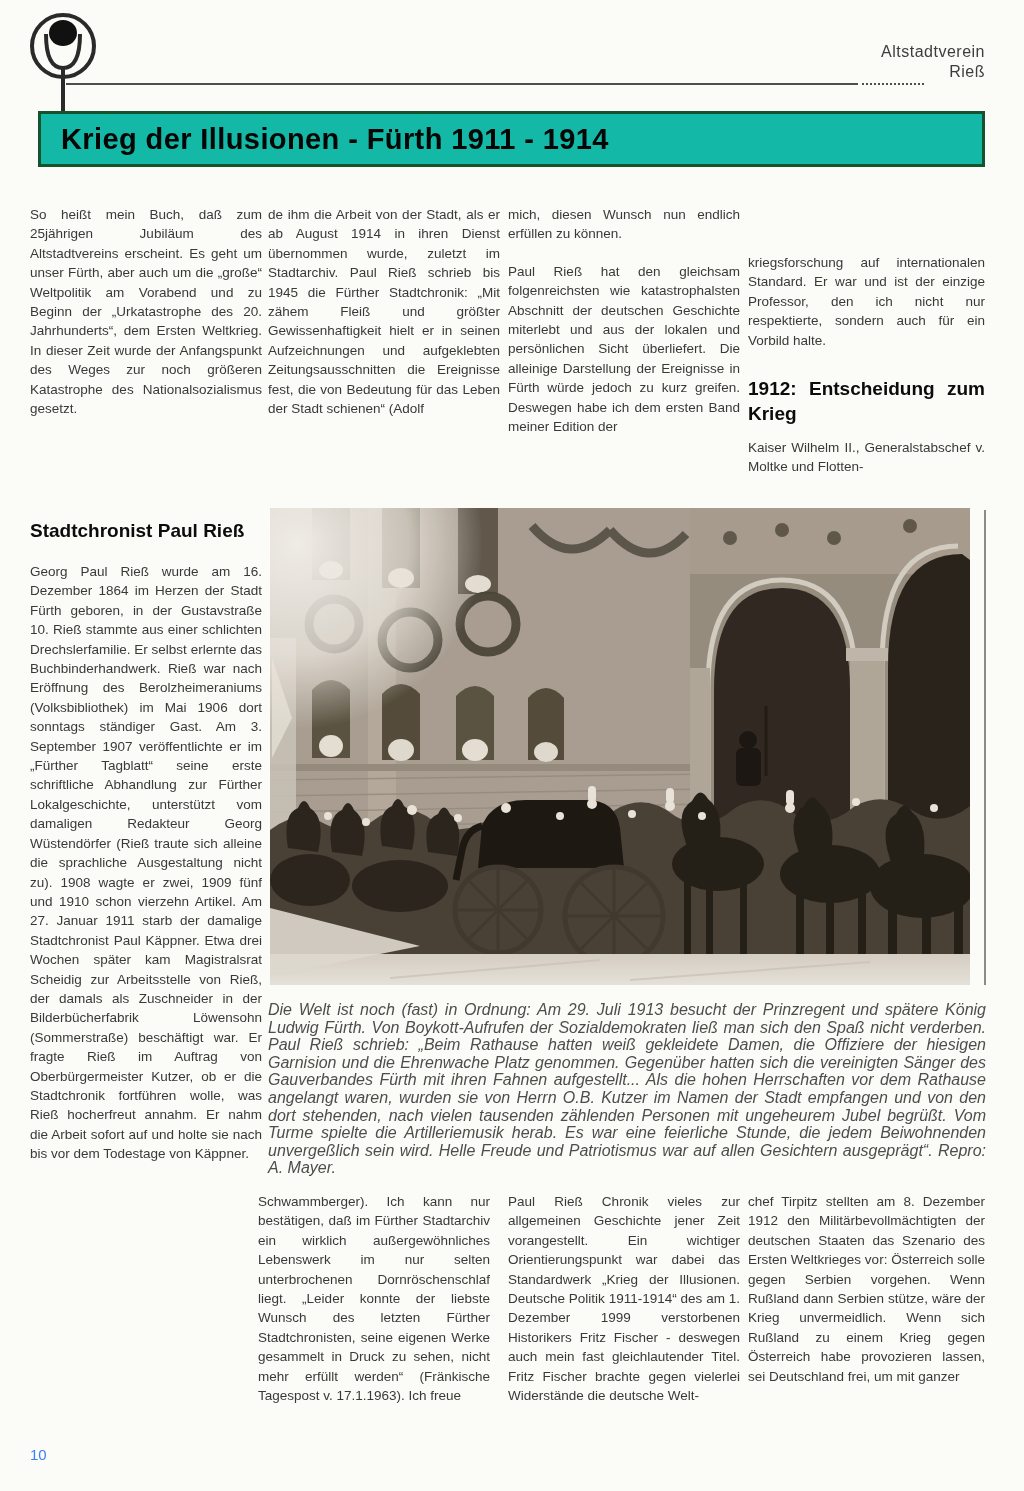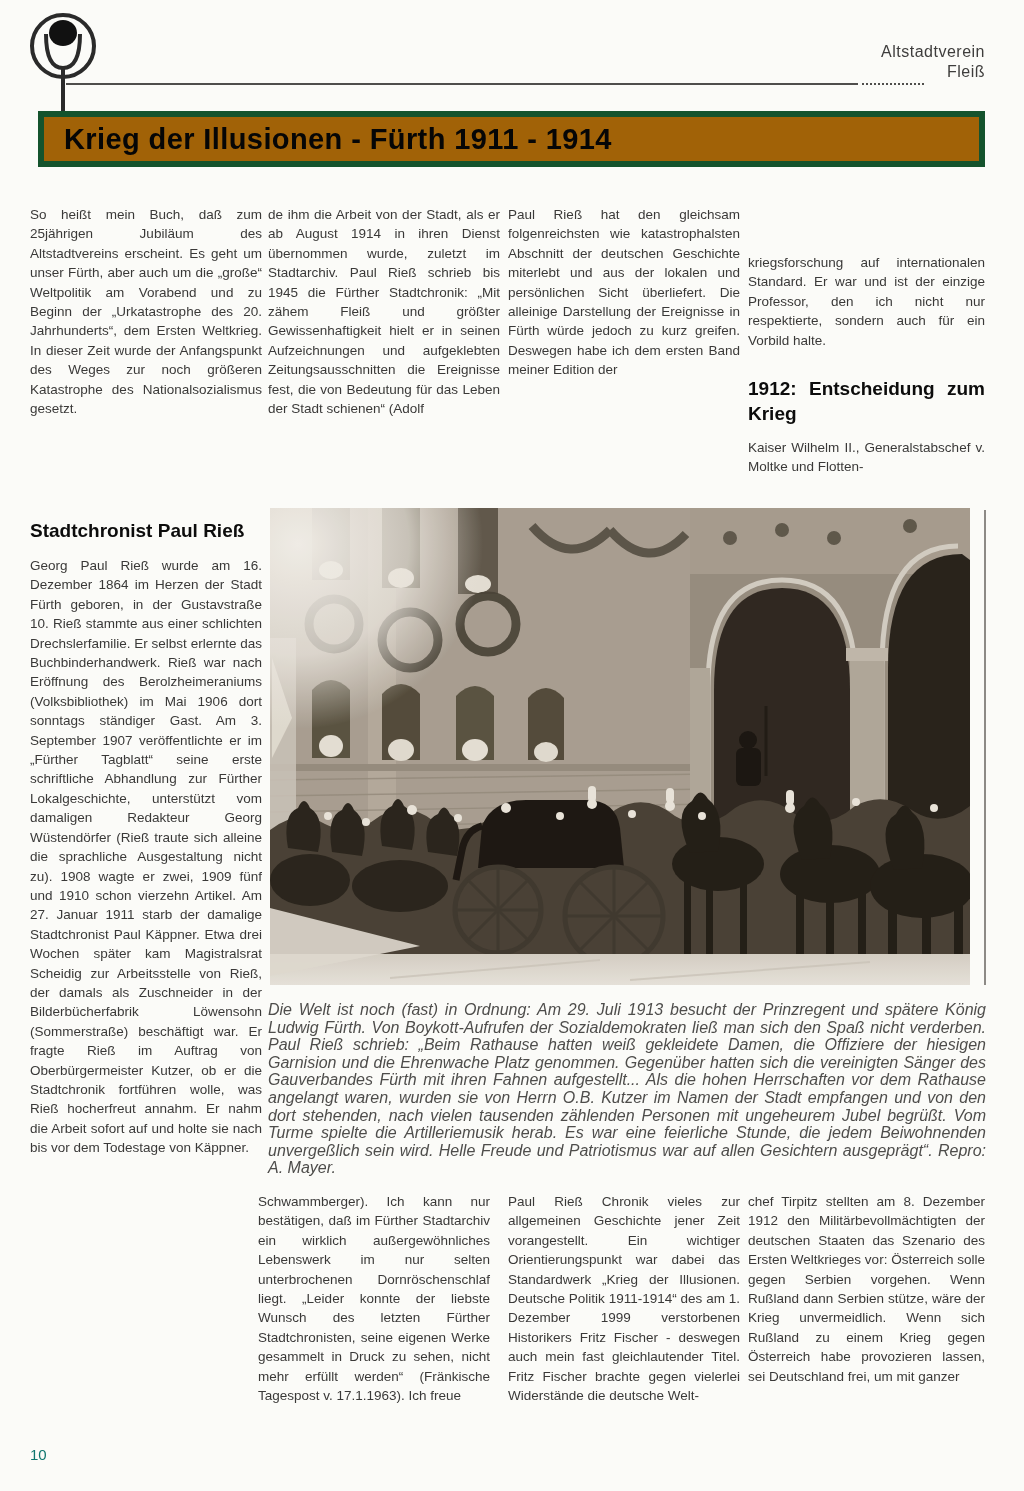--- a/index.html
+++ b/index.html
@@ -5,68 +5,69 @@
   html,body{margin:0;padding:0;background:#fbfbf8;}
   .page{position:relative;width:1024px;height:1491px;background:#fbfbf8;overflow:hidden;
         font-family:"Liberation Sans",sans-serif;color:#333231;}
   
   .logo{position:absolute;left:20px;top:6px;width:86px;height:112px;}
   .org-block{position:absolute;right:39px;top:42px;text-align:right;color:#3e3d3c;
              font-size:16px;line-height:20px;letter-spacing:.5px;}
   .header-rule{position:absolute;top:83px;left:66px;width:792px;border-top:2px solid #4f4e4c;}
   .header-rule-dots{position:absolute;top:83px;left:862px;width:62px;border-top:2px dotted #4f4e4c;}
   
-  .title-bar{position:absolute;left:38px;top:111px;width:947px;height:56px;background:#a16207;
-             border:6px solid #14532d;box-sizing:border-box;display:flex;align-items:center;}
+  .title-bar{position:absolute;left:38px;top:111px;width:947px;height:56px;background:#14b8a6;
+             border:3px solid #14532d;box-sizing:border-box;display:flex;align-items:center;}
   .title-bar h1{margin:0 0 0 20px;font-size:29px;letter-spacing:.4px;color:#060606;font-weight:bold;}
   
   .tcol{position:absolute;width:232px;text-align:justify;font-size:13.5px;line-height:19.4px;
         color:#3a3938;}
   .tcol p{margin:0;}
   .tcol p + p{margin-top:18px;}
-  h2.sec{font-size:19px;line-height:25px;color:#0c0c0c;margin:0 0 13px 0;font-weight:bold;}
+  h2.sec{font-size:19px;line-height:25px;color:#0c0c0c;margin:0 0 19px 0;font-weight:bold;}
   h2.sec.mid{margin:26px 0 12px 0;}
   
   .photo{position:absolute;left:270px;top:508px;width:700px;height:477px;}
   .photo svg{display:block;width:100%;height:100%;}
   .photo-edge{position:absolute;left:984px;top:510px;width:0;height:475px;border-left:2px solid #8d8a86;}
   .caption{position:absolute;left:268px;top:1001px;width:718px;font-style:italic;
            font-size:16px;line-height:17.6px;color:#4e4d4b;text-align:justify;}
-  .pageno{position:absolute;left:30px;top:1446px;font-size:15px;color:#0f766e;}
+  .pageno{position:absolute;left:30px;top:1446px;font-size:15px;color:#3b82f6;}
 </style>
 </head>
 <body>
 
 <div class="page">
 
   <svg class="logo" viewBox="0 0 86 112">
     <circle cx="43" cy="40" r="31" fill="none" stroke="#2a2a2a" stroke-width="4"></circle>
     <path d="M26,28 Q26,62 43,62 Q60,62 60,28" fill="none" stroke="#2a2a2a" stroke-width="4"></path>
     <ellipse cx="43" cy="27" rx="14" ry="13" fill="#111111"></ellipse>
     <line x1="43" y1="62" x2="43" y2="108" stroke="#2a2a2a" stroke-width="4"></line>
   </svg>
 
   <div class="org-block">
     <div>Altstadtverein</div>
-    <div>Fleiß</div>
+    <div>Rieß</div>
   </div>
   <div class="header-rule"></div>
   <div class="header-rule-dots"></div>
 
   <div class="title-bar">
     <h1>Krieg der Illusionen - Fürth 1911 - 1914</h1>
   </div>
 
   <div class="tcol" style="left:30px;top:205px;">
     <p>So heißt mein Buch, daß zum 25jährigen Jubiläum des Altstadtvereins erscheint. Es geht um unser Fürth, aber auch um die „große“ Weltpolitik am Vorabend und zu Beginn der „Urkatastrophe des 20. Jahrhunderts“, dem Ersten Weltkrieg. In dieser Zeit wurde der Anfangspunkt des Weges zur noch größeren Katastrophe des Nationalsozialismus gesetzt.</p>
   </div>
   <div class="tcol" style="left:268px;top:205px;">
     <p>de ihm die Arbeit von der Stadt, als er ab August 1914 in ihren Dienst übernommen wurde, zuletzt im Stadtarchiv. Paul Rieß schrieb bis 1945 die Fürther Stadtchronik: „Mit zähem Fleiß und größter Gewissenhaftigkeit hielt er in seinen Aufzeichnungen und aufgeklebten Zeitungsausschnitten die Ereignisse fest, die von Bedeutung für das Leben der Stadt schienen“ (Adolf</p>
   </div>
   <div class="tcol" style="left:508px;top:205px;">
+    <p>mich, diesen Wunsch nun endlich erfüllen zu können.</p>
     <p>Paul Rieß hat den gleichsam folgenreichsten wie katastrophalsten Abschnitt der deutschen Geschichte miterlebt und aus der lokalen und persönlichen Sicht überliefert. Die alleinige Darstellung der Ereignisse in Fürth würde jedoch zu kurz greifen. Deswegen habe ich dem ersten Band meiner Edition der</p>
   </div>
   <div class="tcol" style="left:748px;top:205px;width:237px;margin-top:48px;">
     <p>kriegsforschung auf internationalen Standard. Er war und ist der einzige Professor, den ich nicht nur respektierte, sondern auch für ein Vorbild halte.</p>
     <h2 class="sec mid">1912: Entscheidung zum Krieg</h2>
     <p>Kaiser Wilhelm II., Generalstabschef v. Moltke und Flotten-</p>
   </div>
 
   <div class="tcol" style="left:30px;top:518px;">
     <h2 class="sec">Stadtchronist Paul Rieß</h2>

